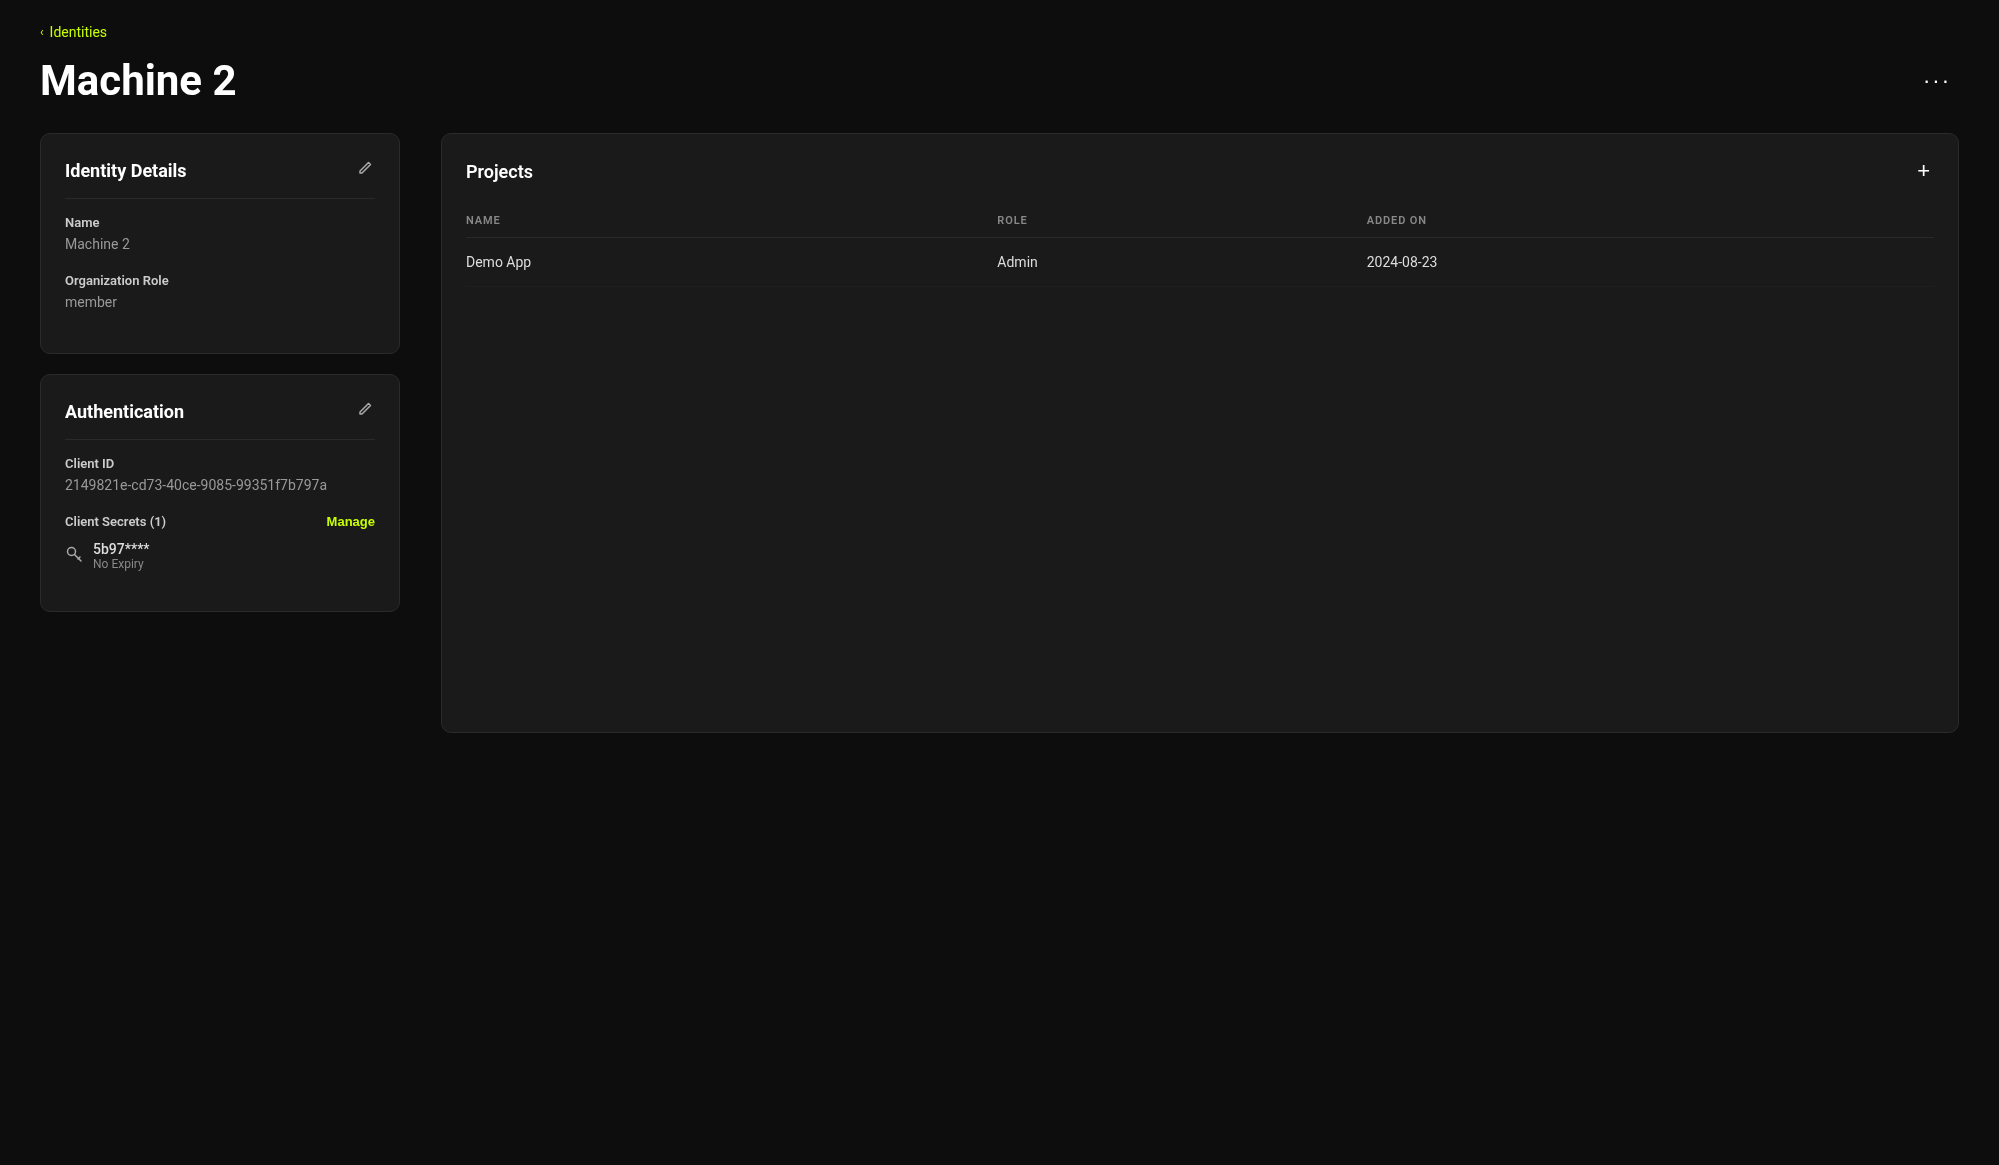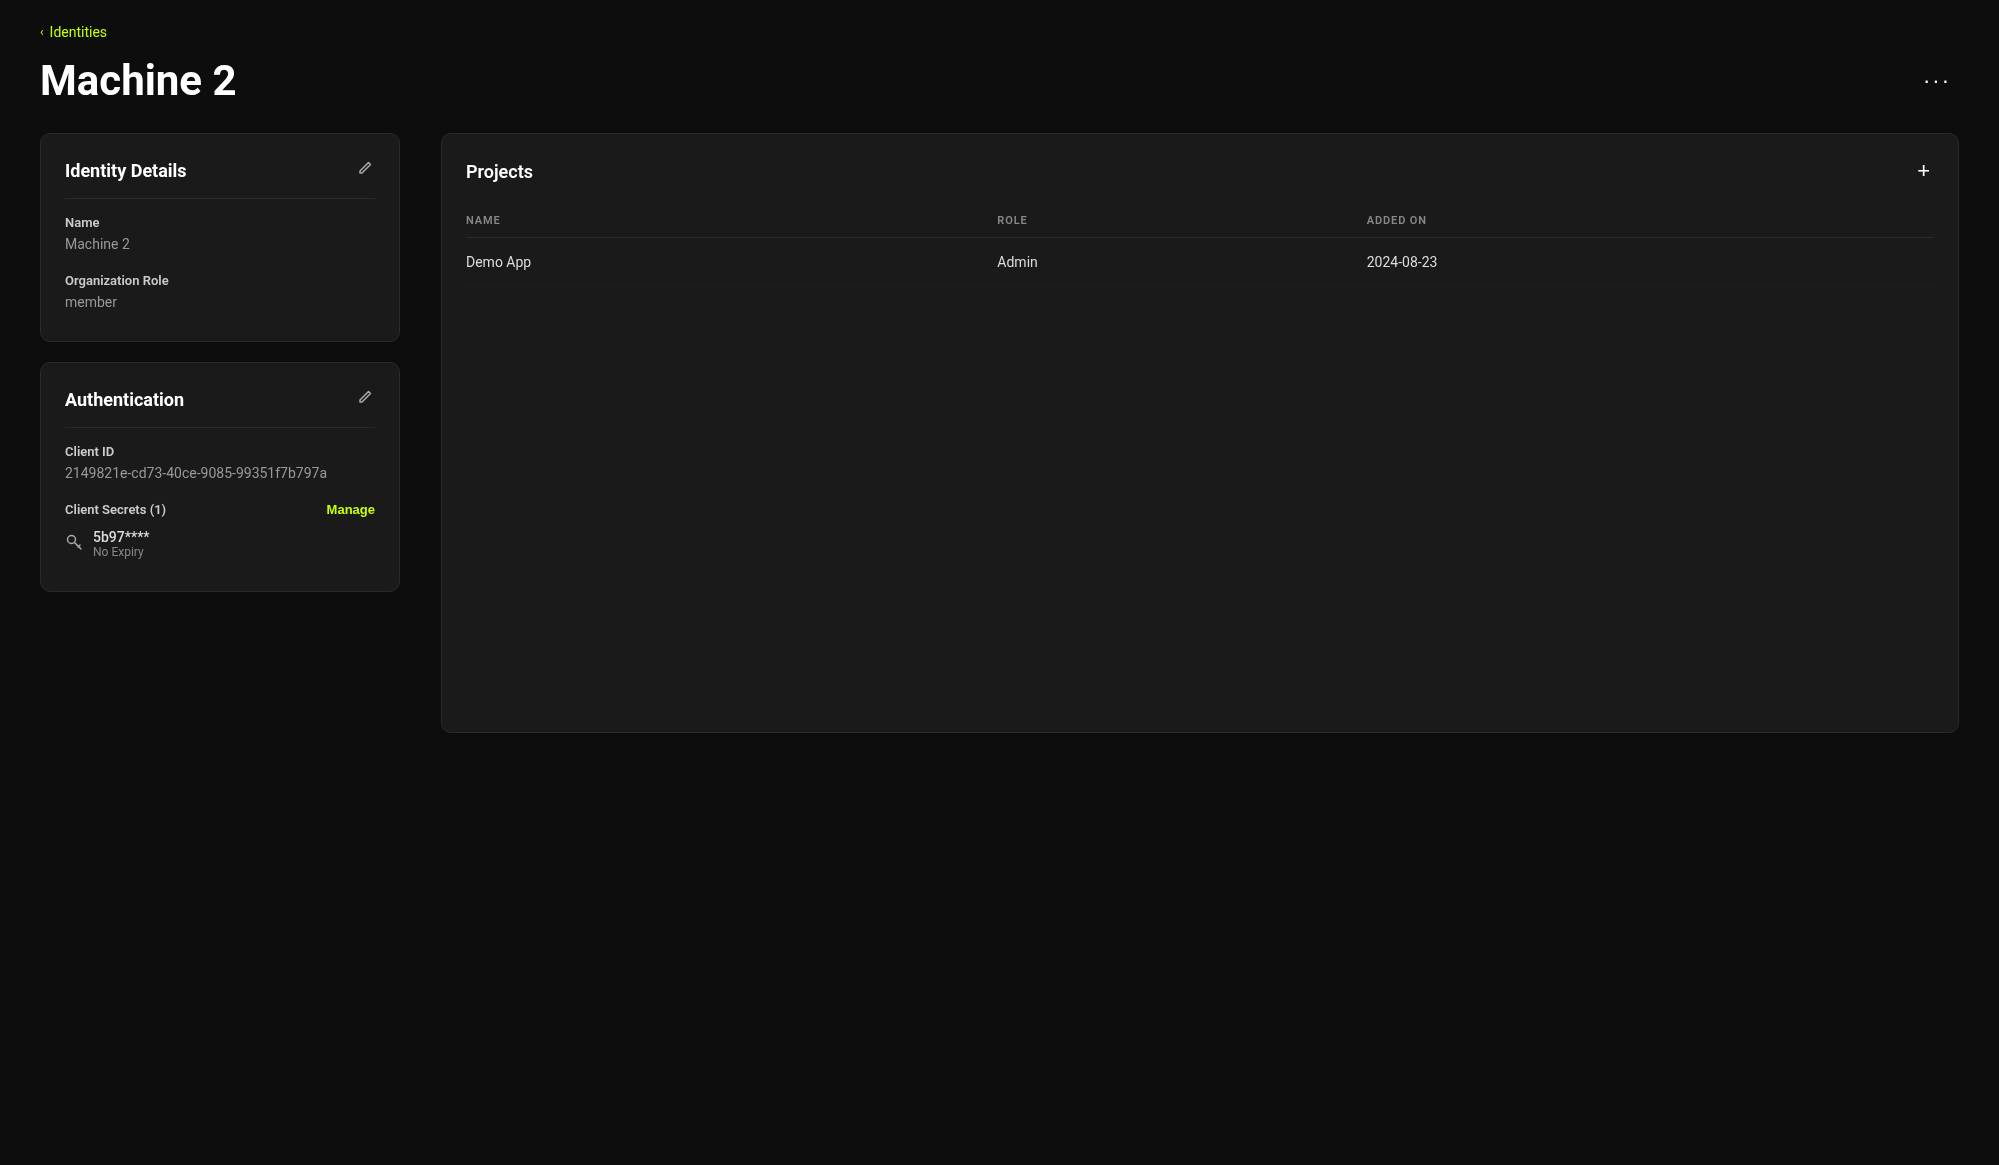--- a/index.html
+++ b/index.html
@@ -102,21 +102,21 @@
       cursor: pointer;
       padding: 2px;
       font-size: 16px;
     }
 
     .field-group {
       margin-bottom: 18px;
     }
 
     .field-group:last-child {
-      margin-bottom: 4px;
+      margin-bottom: 16px;
     }
 
     .field-label {
       font-size: 13px;
       font-weight: 600;
       color: #cccccc;
       margin-bottom: 4px;
     }
 
     .field-value {

